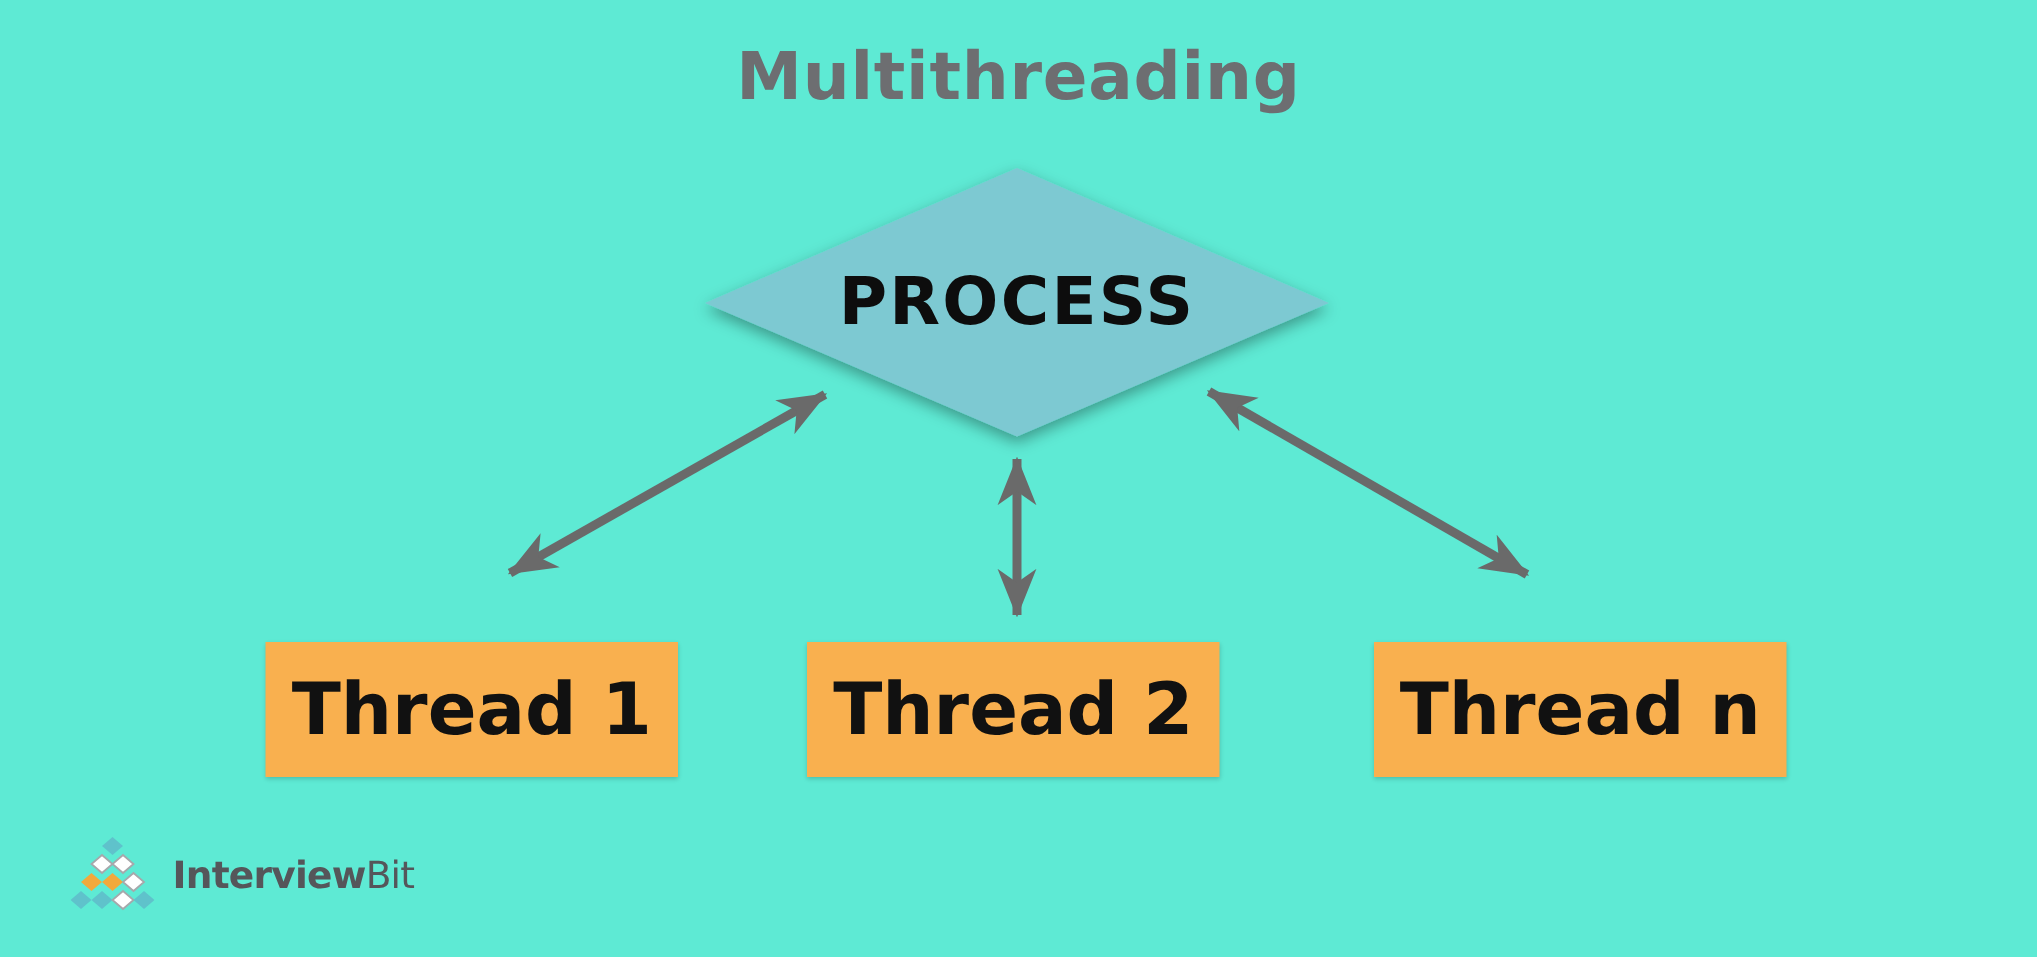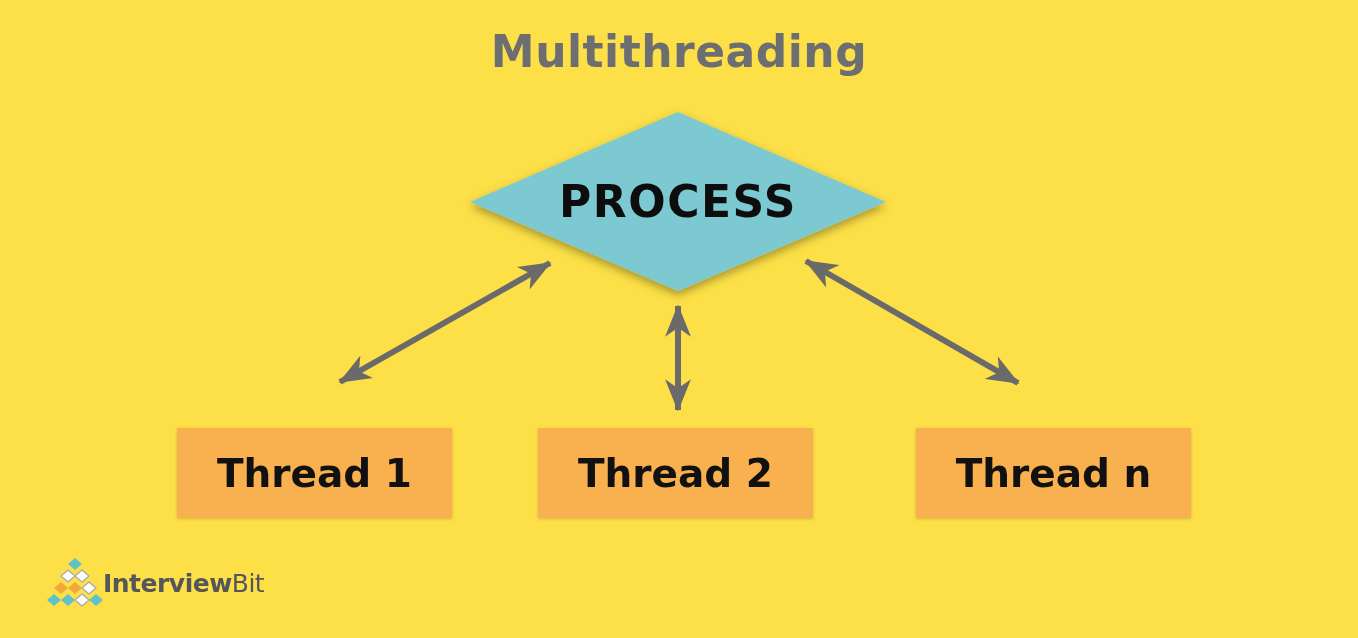--- a/index.html
+++ b/index.html
@@ -5,21 +5,21 @@
   html, body {
     margin: 0;
     padding: 0;
     background: #ffffff;
     font-family: "DejaVu Sans", "Liberation Sans", sans-serif;
   }
   .canvas {
     position: relative;
     width: 1358px;
     height: 638px;
-    background: #fde047;
+    background: #5eead4;
     overflow: hidden;
   }
   .title {
     position: absolute;
     top: 26px;
     left: 0;
     width: 100%;
     margin: 0;
     text-align: center;
     font-size: 44px;
@@ -50,35 +50,35 @@
   }
   .thread-box {
     position: absolute;
     top: 428px;
     width: 275px;
     height: 90px;
     background: #f9b04f;
     display: flex;
     align-items: center;
     justify-content: center;
-    font-size: 39px;
+    font-size: 48px;
     font-weight: 800;
     color: #111111;
     box-shadow: 0 1px 3px rgba(0,0,0,0.18);
   }
   .thread-1 { left: 177px; }
   .thread-2 { left: 538px; }
   .thread-n { left: 916px; }
   .logo {
     position: absolute;
     left: 47px;
     top: 558px;
     display: flex;
     align-items: center;
-    gap: 0;
+    gap: 12px;
   }
   .logo-text {
     font-size: 25px;
     letter-spacing: -0.5px;
     color: #55565a;
     white-space: nowrap;
   }
   .logo-text .bold { font-weight: 800; }
   .logo-text .light { font-weight: 400; }
 </style>

